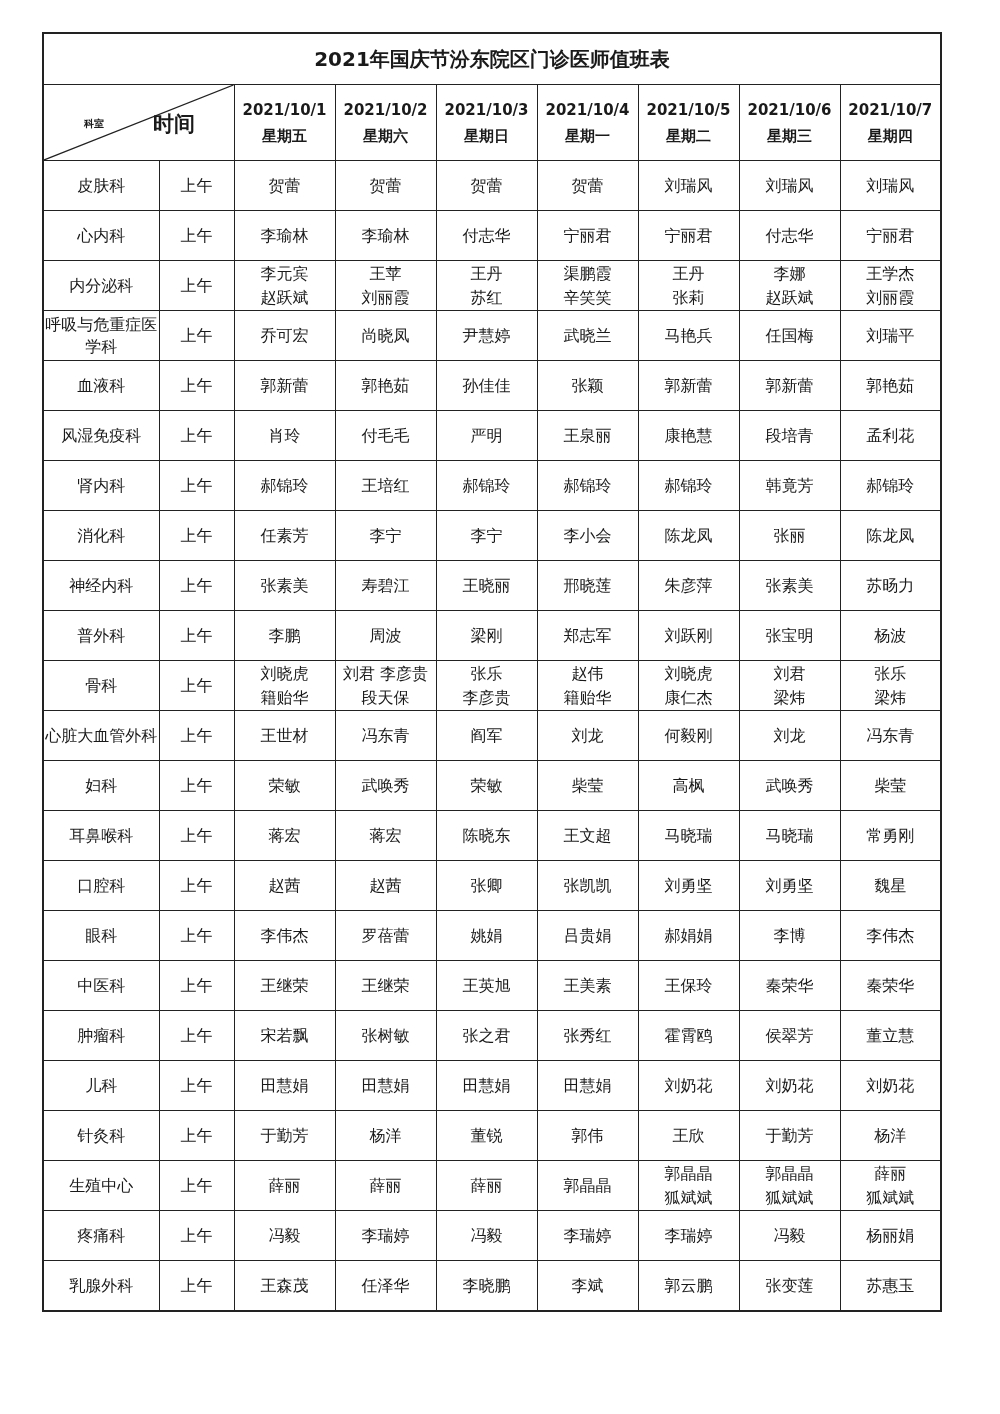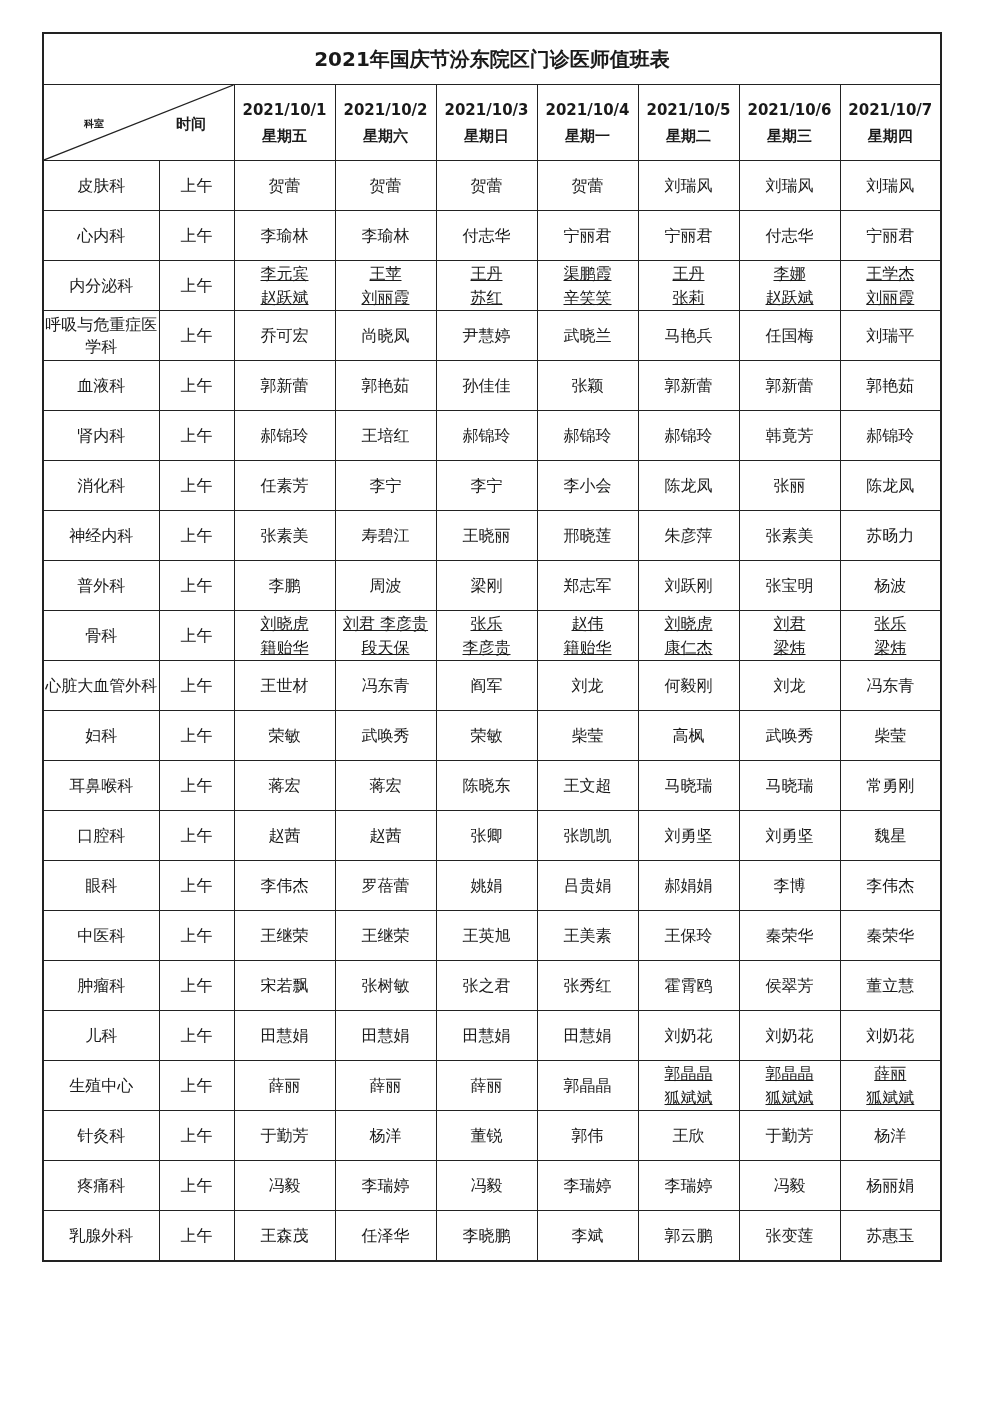--- a/index.html
+++ b/index.html
@@ -11,24 +11,24 @@
     }
     table.roster td, table.roster th {
       border:1.5px solid #222; text-align:center; vertical-align:middle;
       padding:0; font-size:16px; line-height:24px; font-weight:normal; overflow:hidden;
     }
     .title-cell { height:50px; font-size:20px !important; font-weight:bold !important;margin-left:16px; }
     .hdr-row th { height:75px; font-weight:bold !important; font-size:15px !important; line-height:26px !important; }
     .diag { position:relative; }
     .diag svg { position:absolute; left:0; top:0; width:100%; height:100%; }
     .diag .lbl-dept { position:absolute; left:40px; top:26px; font-weight:bold; font-size:10px; }
-    .diag .lbl-time { position:absolute; left:132px; top:26px; font-weight:bold; font-size:15px; }
+    .diag .lbl-time { position:absolute; left:109px; top:26px; font-weight:bold; font-size:21px; }
     .dept { font-size:16px; line-height:22px !important;font-family:Liberation Serif, serif; }
     tr.body-row td { height:49px; }
-    .multi span { display:block;text-decoration:underline; }
+    .multi span { display:block; }
   </style>
 </head>
 <body>
 
 <table class="roster">
   <colgroup>
     <col style="width:116px">
       <col style="width:75px">
     <col style="width:101px">
       <col style="width:101px">
@@ -151,20 +151,31 @@
         <td>上午</td>
         <td>郭新蕾</td>
         <td>郭艳茹</td>
         <td>孙佳佳</td>
         <td>张颖</td>
         <td>郭新蕾</td>
         <td>郭新蕾</td>
         <td>郭艳茹</td>
       </tr>
       <tr class="body-row">
+        <td class="dept">风湿免疫科</td>
+        <td>上午</td>
+        <td>肖玲</td>
+        <td>付毛毛</td>
+        <td>严明</td>
+        <td>王泉丽</td>
+        <td>康艳慧</td>
+        <td>段培青</td>
+        <td>孟利花</td>
+      </tr>
+      <tr class="body-row">
         <td class="dept">肾内科</td>
         <td>上午</td>
         <td>郝锦玲</td>
         <td>王培红</td>
         <td>郝锦玲</td>
         <td>郝锦玲</td>
         <td>郝锦玲</td>
         <td>韩竟芳</td>
         <td>郝锦玲</td>
       </tr>
@@ -315,51 +326,51 @@
         <td>上午</td>
         <td>田慧娟</td>
         <td>田慧娟</td>
         <td>田慧娟</td>
         <td>田慧娟</td>
         <td>刘奶花</td>
         <td>刘奶花</td>
         <td>刘奶花</td>
       </tr>
       <tr class="body-row">
-        <td class="dept">生殖中心</td>
-        <td>上午</td>
-        <td>薛丽</td>
-        <td>薛丽</td>
-        <td>薛丽</td>
-        <td>郭晶晶</td>
-        <td class="multi">
-          <span>郭晶晶</span>
-          <span>狐斌斌</span>
-        </td>
-        <td class="multi">
-          <span>郭晶晶</span>
-          <span>狐斌斌</span>
-        </td>
-        <td class="multi">
-          <span>薛丽</span>
-          <span>狐斌斌</span>
-        </td>
-      </tr>
-      <tr class="body-row">
         <td class="dept">针灸科</td>
         <td>上午</td>
         <td>于勤芳</td>
         <td>杨洋</td>
         <td>董锐</td>
         <td>郭伟</td>
         <td>王欣</td>
         <td>于勤芳</td>
         <td>杨洋</td>
       </tr>
       <tr class="body-row">
+        <td class="dept">生殖中心</td>
+        <td>上午</td>
+        <td>薛丽</td>
+        <td>薛丽</td>
+        <td>薛丽</td>
+        <td>郭晶晶</td>
+        <td class="multi">
+          <span>郭晶晶</span>
+          <span>狐斌斌</span>
+        </td>
+        <td class="multi">
+          <span>郭晶晶</span>
+          <span>狐斌斌</span>
+        </td>
+        <td class="multi">
+          <span>薛丽</span>
+          <span>狐斌斌</span>
+        </td>
+      </tr>
+      <tr class="body-row">
         <td class="dept">疼痛科</td>
         <td>上午</td>
         <td>冯毅</td>
         <td>李瑞婷</td>
         <td>冯毅</td>
         <td>李瑞婷</td>
         <td>李瑞婷</td>
         <td>冯毅</td>
         <td>杨丽娟</td>
       </tr>

